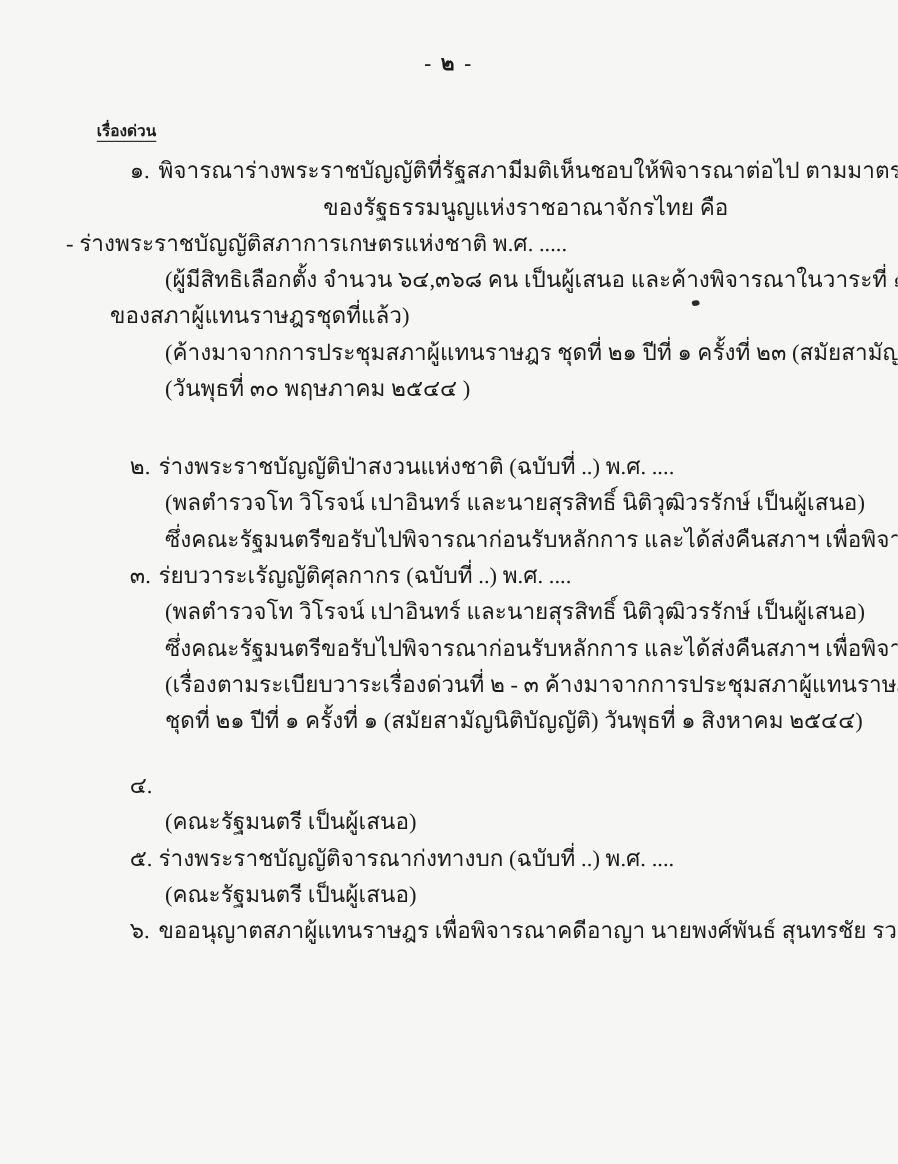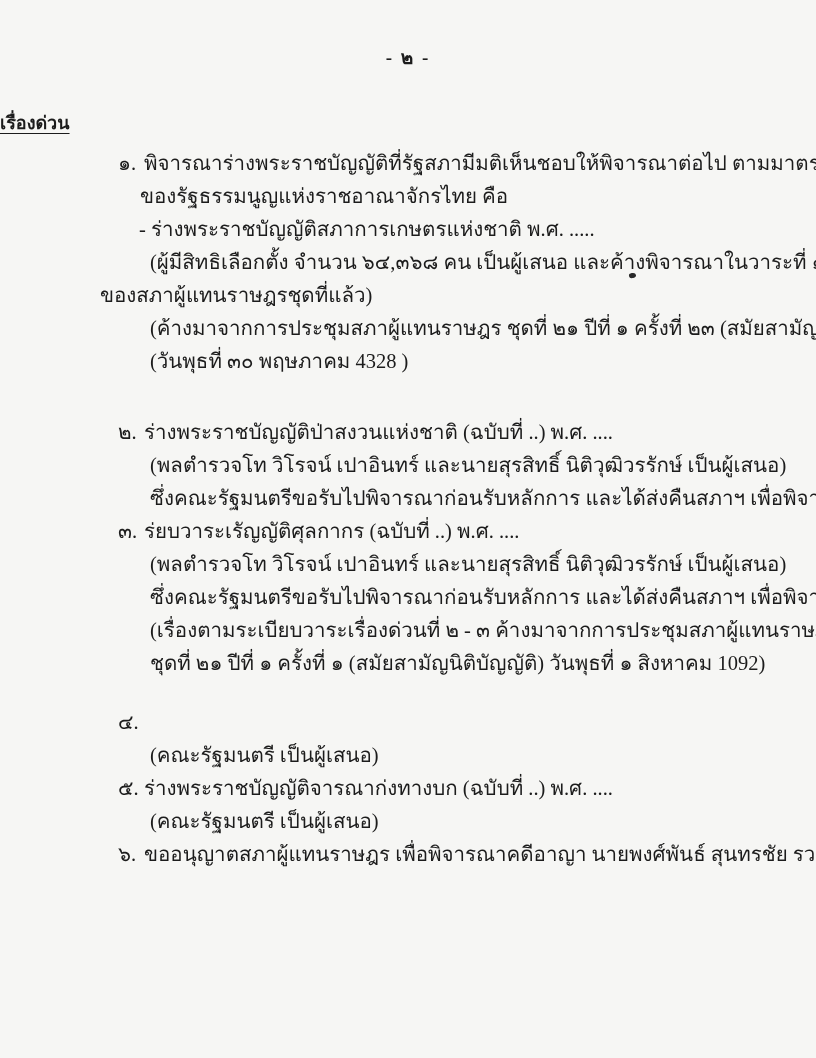--- a/index.html
+++ b/index.html
@@ -22,40 +22,41 @@
   }
   .page-number {
     margin-top: 42px;
     text-align: center;
     font-size: 19px;
     letter-spacing: 2px;
     font-weight: 600;
   }
   .heading {
     margin-top: 36px;
-    font-size: 18px;
+    margin-left: 88px;
+    font-size: 14px;
     font-weight: bold;
     text-decoration: underline;
     text-underline-offset: 4px;
     display: inline-block;
   }
   .body-text {
     margin-top: 10px;
   }
   .line {
     font-size: 20.5px;
     line-height: 33px;
     min-height: 33px;
     white-space: nowrap;
   }
   
   .numbered { padding-left: 118px; display: flex; }
   .numbered .num { width: 26px; flex: 0 0 26px; }
-  .ind-a { padding-left: 140px; }   
-  .ind-b { padding-left: 115px; margin-left: 24px; }   
+  .ind-a { padding-left: 140px; text-align: center; }   
+  .ind-b { padding-left: 60px; }   
   .ind-c { padding-left: 150px; }   
   .ind-d { padding-left: 100px; }   
   .gap-lg { margin-top: 38px; }
   .gap-md { margin-top: 26px; }
   
   .stray-mark {
     position: absolute;
     left: 629px;
     top: 231px;
     width: 7px;
@@ -80,37 +81,37 @@
 
     <div class="line numbered">
       <span class="num">๑.</span>
       <span class="txt">พิจารณาร่างพระราชบัญญัติที่รัฐสภามีมติเห็นชอบให้พิจารณาต่อไป ตามมาตรา ๑๗๘</span>
     </div>
     <div class="line ind-a">ของรัฐธรรมนูญแห่งราชอาณาจักรไทย คือ</div>
     <div class="line ind-b">-  ร่างพระราชบัญญัติสภาการเกษตรแห่งชาติ พ.ศ. .....</div>
     <div class="line ind-c">(ผู้มีสิทธิเลือกตั้ง จำนวน ๖๔,๓๖๘ คน  เป็นผู้เสนอ และค้างพิจารณาในวาระที่ ๑</div>
     <div class="line ind-d">ของสภาผู้แทนราษฎรชุดที่แล้ว)</div>
     <div class="line ind-c">(ค้างมาจากการประชุมสภาผู้แทนราษฎร ชุดที่ ๒๑ ปีที่ ๑ ครั้งที่ ๒๓ (สมัยสามัญทั่วไป)</div>
-    <div class="line ind-c">(วันพุธที่ ๓๐  พฤษภาคม  4328 )</div>
+    <div class="line ind-c">(วันพุธที่ ๓๐  พฤษภาคม  ๒๕๔๔ )</div>
 
     <div class="line numbered gap-lg">
       <span class="num">๒.</span>
       <span class="txt">ร่างพระราชบัญญัติป่าสงวนแห่งชาติ (ฉบับที่ ..) พ.ศ. ....</span>
     </div>
     <div class="line ind-c">(พลตำรวจโท วิโรจน์  เปาอินทร์ และนายสุรสิทธิ์  นิติวุฒิวรรักษ์  เป็นผู้เสนอ)</div>
     <div class="line ind-c">ซึ่งคณะรัฐมนตรีขอรับไปพิจารณาก่อนรับหลักการ และได้ส่งคืนสภาฯ เพื่อพิจารณา</div>
 
     <div class="line numbered">
       <span class="num">๓.</span>
       <span class="txt">ร่ยบวาระเรัญญัติศุลกากร (ฉบับที่ ..) พ.ศ. ....</span>
     </div>
     <div class="line ind-c">(พลตำรวจโท วิโรจน์  เปาอินทร์ และนายสุรสิทธิ์  นิติวุฒิวรรักษ์  เป็นผู้เสนอ)</div>
     <div class="line ind-c">ซึ่งคณะรัฐมนตรีขอรับไปพิจารณาก่อนรับหลักการ และได้ส่งคืนสภาฯ เพื่อพิจารณา</div>
     <div class="line ind-c">(เรื่องตามระเบียบวาระเรื่องด่วนที่ ๒ - ๓ ค้างมาจากการประชุมสภาผู้แทนราษฎร</div>
-    <div class="line ind-c">ชุดที่ ๒๑  ปีที่ ๑   ครั้งที่ ๑  (สมัยสามัญนิติบัญญัติ)  วันพุธที่ ๑  สิงหาคม 1092)</div>
+    <div class="line ind-c">ชุดที่ ๒๑  ปีที่ ๑   ครั้งที่ ๑  (สมัยสามัญนิติบัญญัติ)  วันพุธที่ ๑  สิงหาคม ๒๕๔๔)</div>
 
     <div class="line numbered gap-md">
       <span class="num">๔.</span>
     </div>
     <div class="line ind-c">(คณะรัฐมนตรี  เป็นผู้เสนอ)</div>
 
     <div class="line numbered">
       <span class="num">๕.</span>
       <span class="txt">ร่างพระราชบัญญัติจารณาก่งทางบก (ฉบับที่ ..) พ.ศ. ....</span>
     </div>

